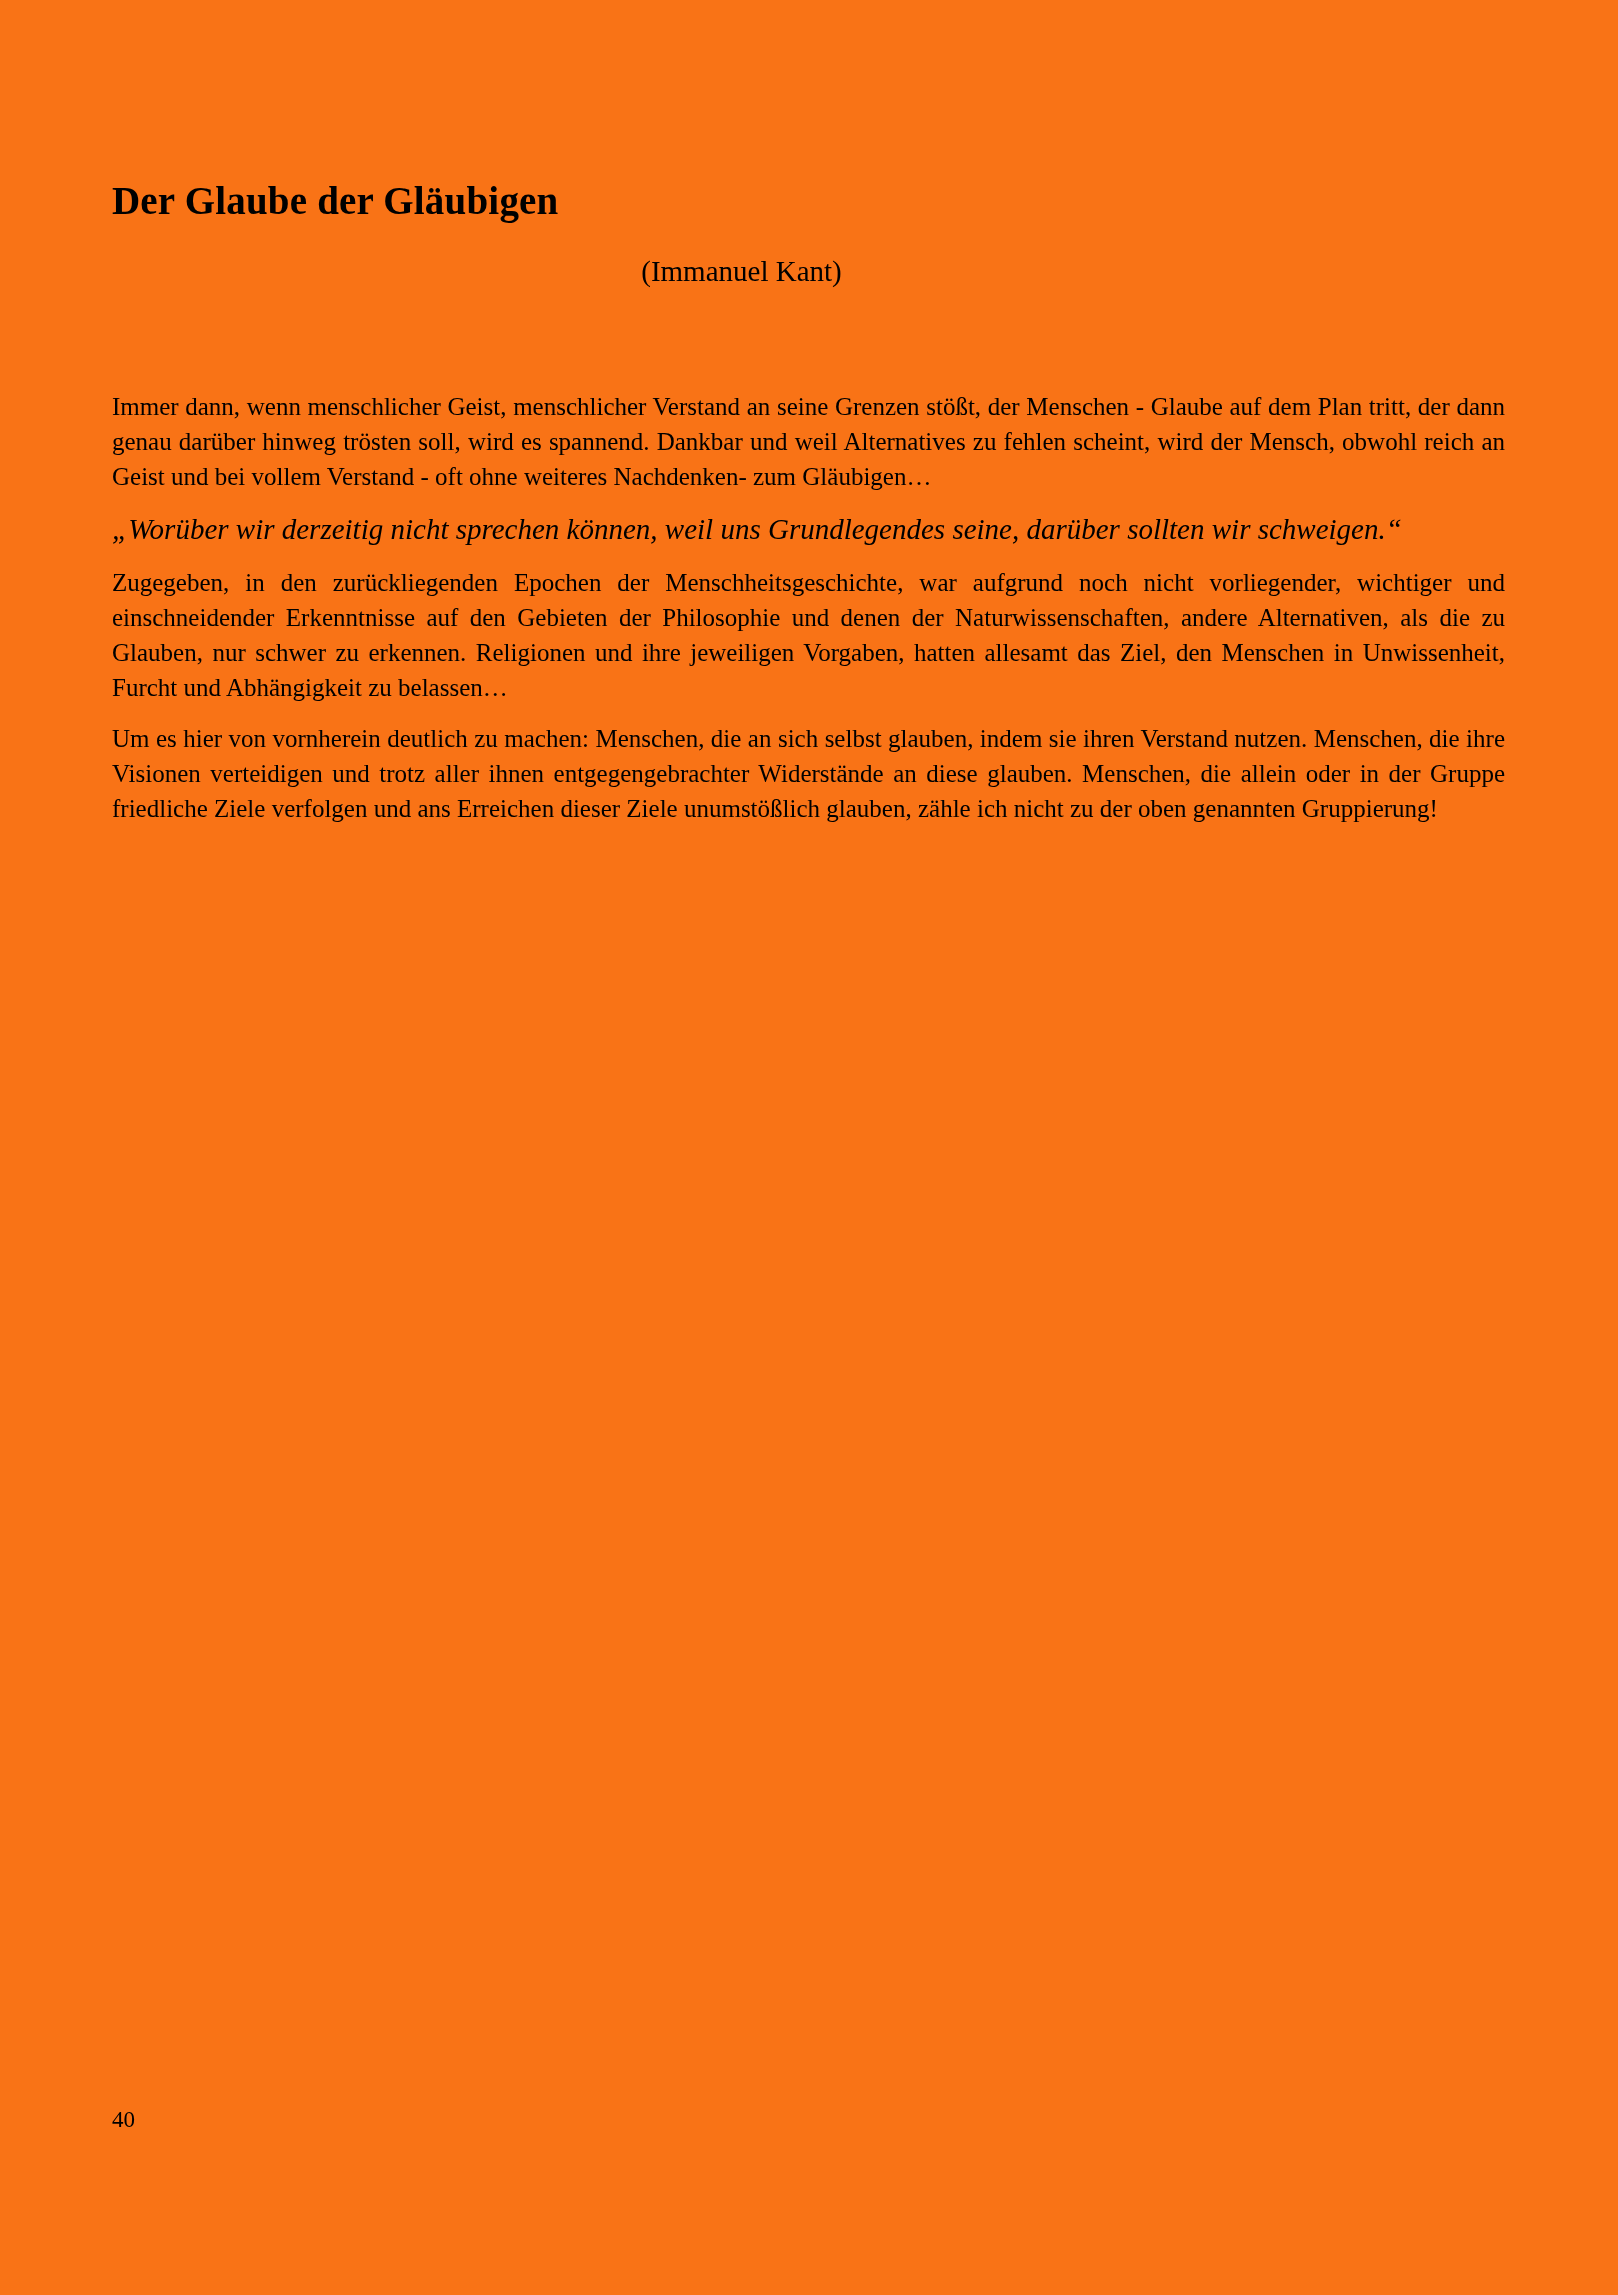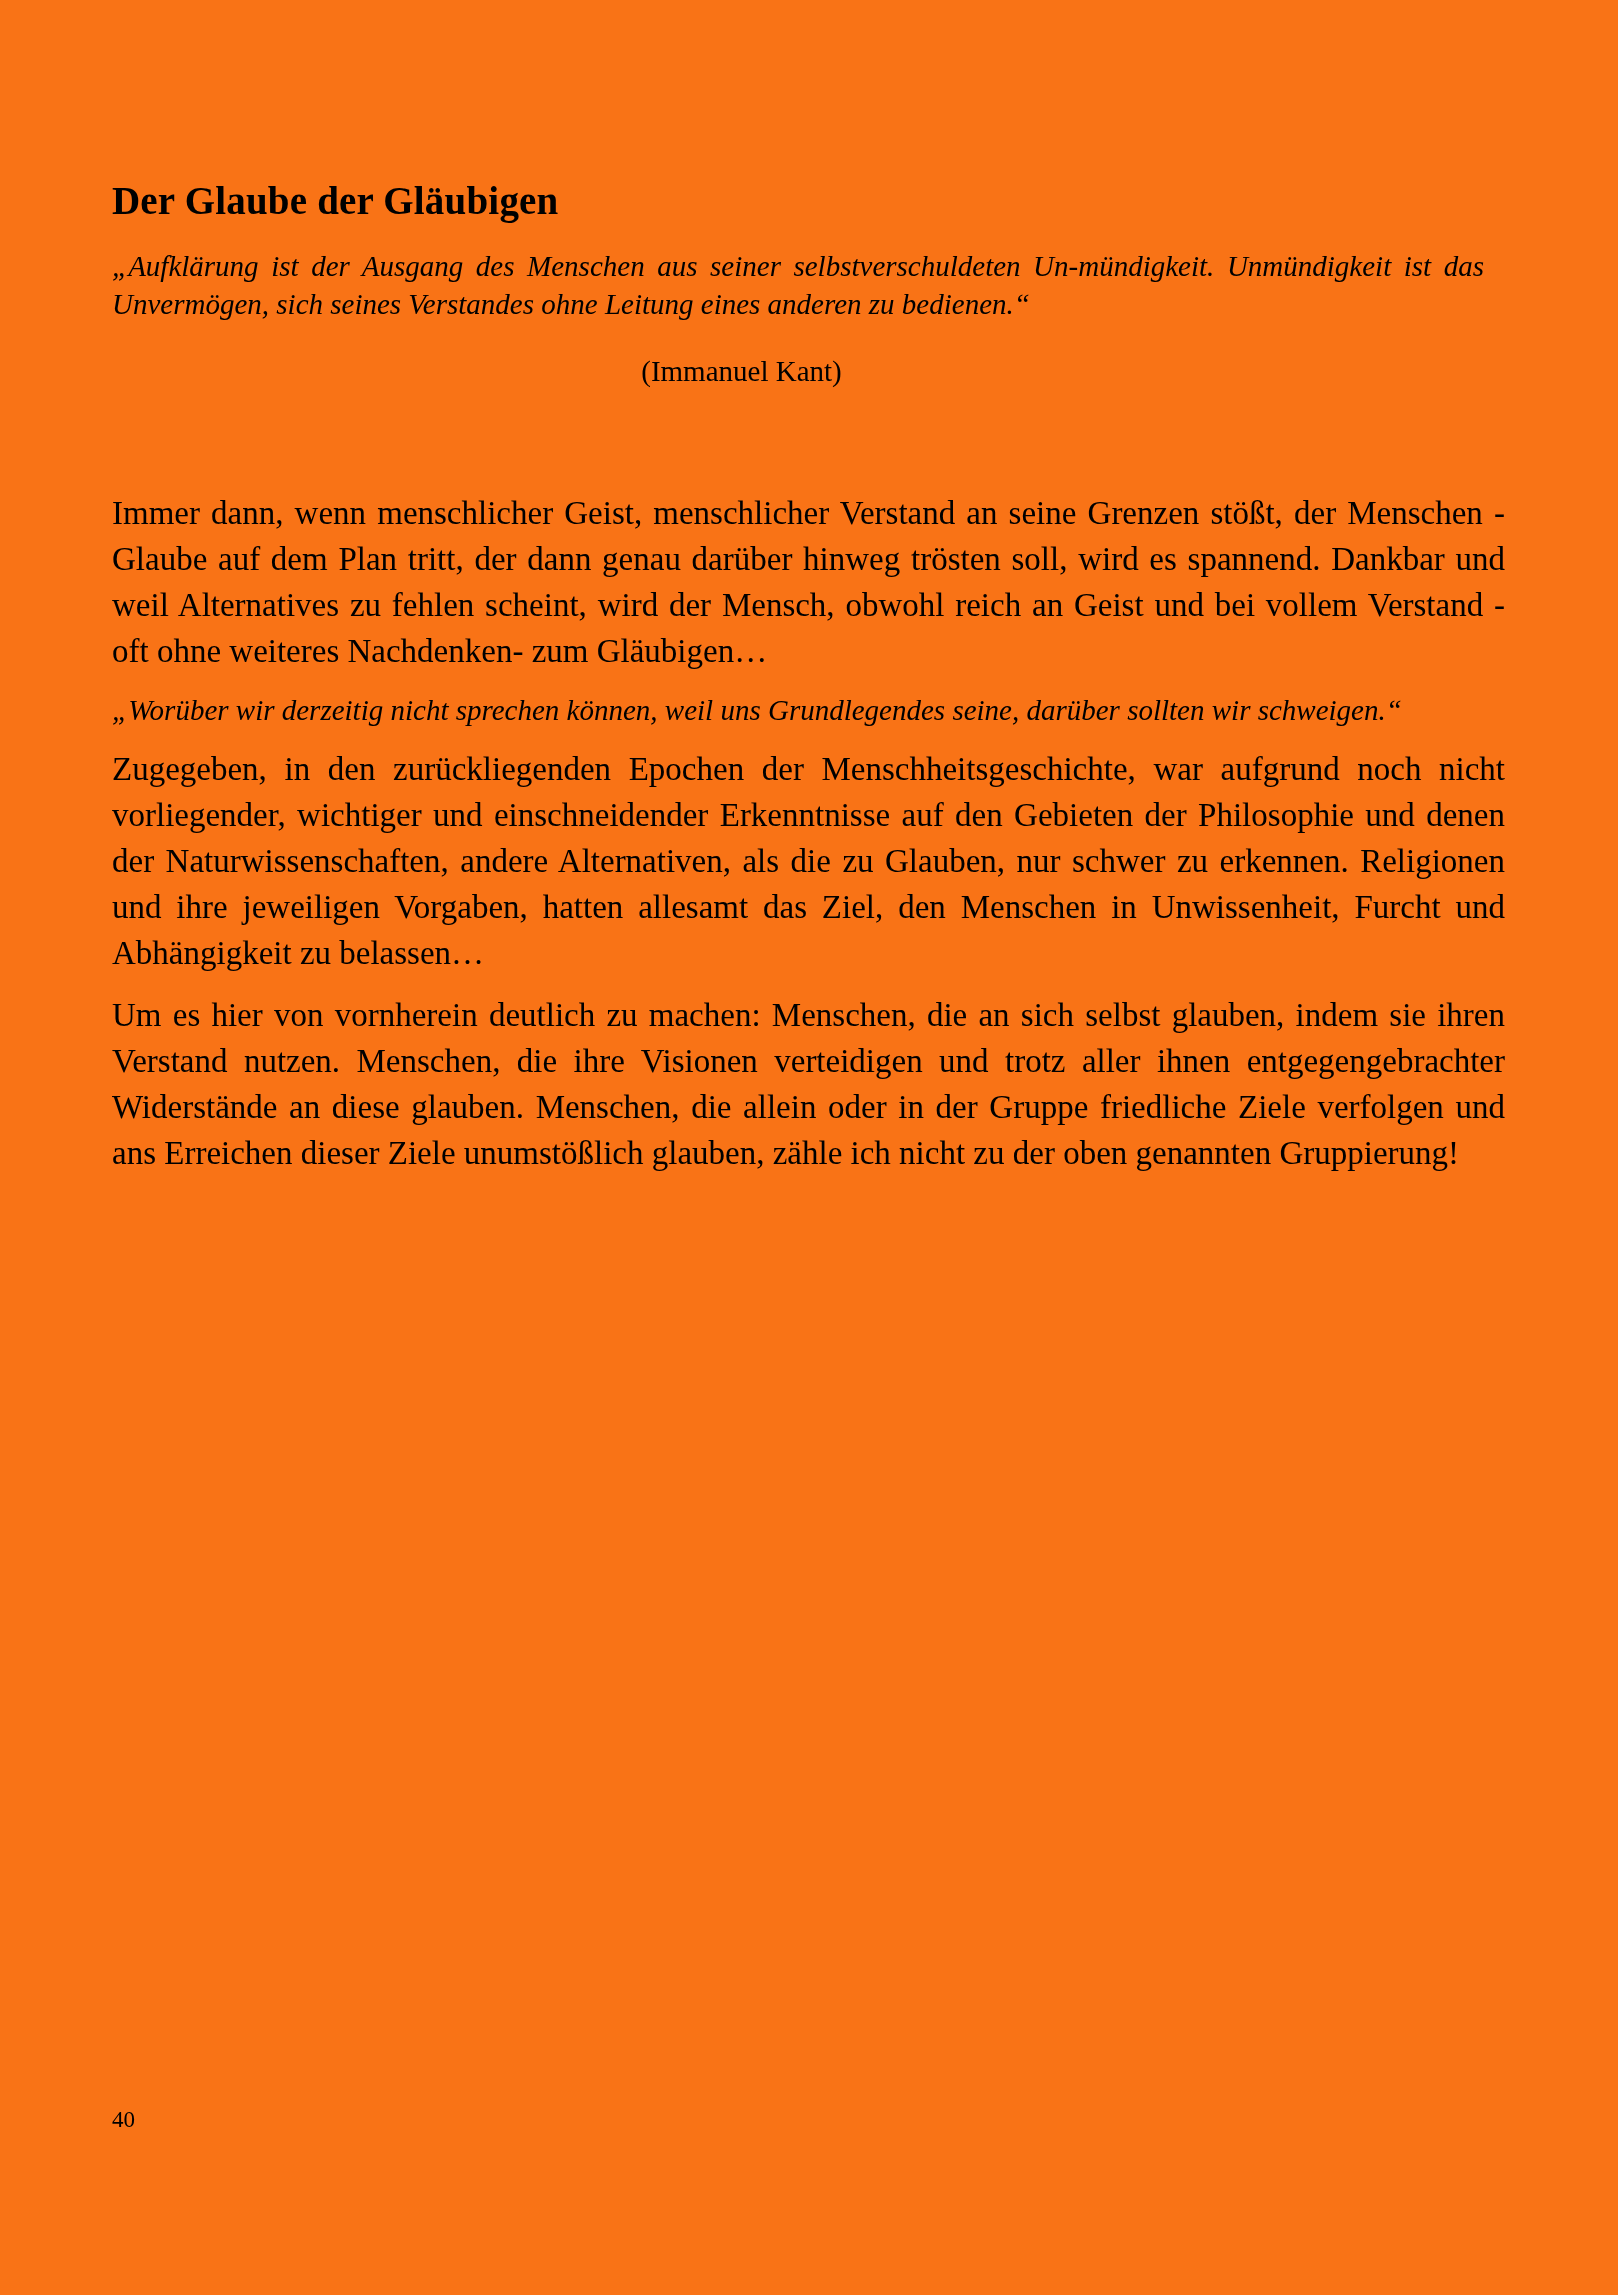--- a/index.html
+++ b/index.html
@@ -48,21 +48,21 @@
     font-size: 29px;
     line-height: 1.32;
     text-align: center;
     margin: 29px 0 0 0;
     width: 1259px;
   }
   .body-block {
     margin-top: 99px;
   }
   p.para {
-    font-size: 33px;
+    font-size: 25px;
     line-height: 1.40;
     text-align: justify;
     margin: 0 0 15.3px 0;
     -webkit-hyphens: manual;
     hyphens: manual;
   }
   p.para:last-child { margin-bottom: 0; }
   p.quote {
     font-style: italic;
     font-size: 29px;
@@ -79,21 +79,20 @@
   }
 </style>
 </head>
 <body>
 
 <div class="page">
   <div class="content">
 
     <h1 class="doc-title">Der Glaube der Gläubigen</h1>
 
-    <p class="epigraph">„Aufklärung ist der Ausgang des Menschen aus seiner selbstverschuldeten Un-mündigkeit. Unmündigkeit ist das Unvermögen, sich seines Verstandes ohne Leitung eines anderen zu bedienen.“</p>
     <p class="epigraph-attrib">(Immanuel Kant)</p>
 
     <div class="body-block">
       <p class="para">Immer dann, wenn menschlicher Geist, menschlicher Verstand an seine Grenzen stößt, der Menschen - Glaube auf dem Plan tritt, der dann genau darüber hinweg trösten soll, wird es spannend. Dankbar und weil Alternatives zu fehlen scheint, wird der Mensch, obwohl reich an Geist und bei vollem Verstand - oft ohne weiteres Nachdenken- zum Gläubigen…</p>
       <p class="quote">„Worüber wir derzeitig nicht sprechen können, weil uns Grundlegendes seine, darüber sollten wir schweigen.“</p>
       <p class="para">Zugegeben, in den zurückliegenden Epochen der Menschheitsgeschichte, war aufgrund noch nicht vorliegender, wichtiger und einschneidender Erkenntnisse auf den Gebieten der Philosophie und denen der Naturwissenschaften, andere Alternativen, als die zu Glauben, nur schwer zu erkennen. Religionen und ihre jeweiligen Vorgaben, hatten allesamt das Ziel, den Menschen in Unwissenheit, Furcht und Abhängigkeit zu belassen…</p>
       <p class="para">Um es hier von vornherein deutlich zu machen: Menschen, die an sich selbst glauben, indem sie ihren Verstand nutzen. Menschen, die ihre Visionen verteidigen und trotz aller ihnen entgegengebrachter Widerstände an diese glauben. Menschen, die allein oder in der Gruppe friedliche Ziele verfolgen und ans Erreichen dieser Ziele unumstößlich glauben, zähle ich nicht zu der oben genannten Gruppierung!</p>
     </div>
 
   </div>

